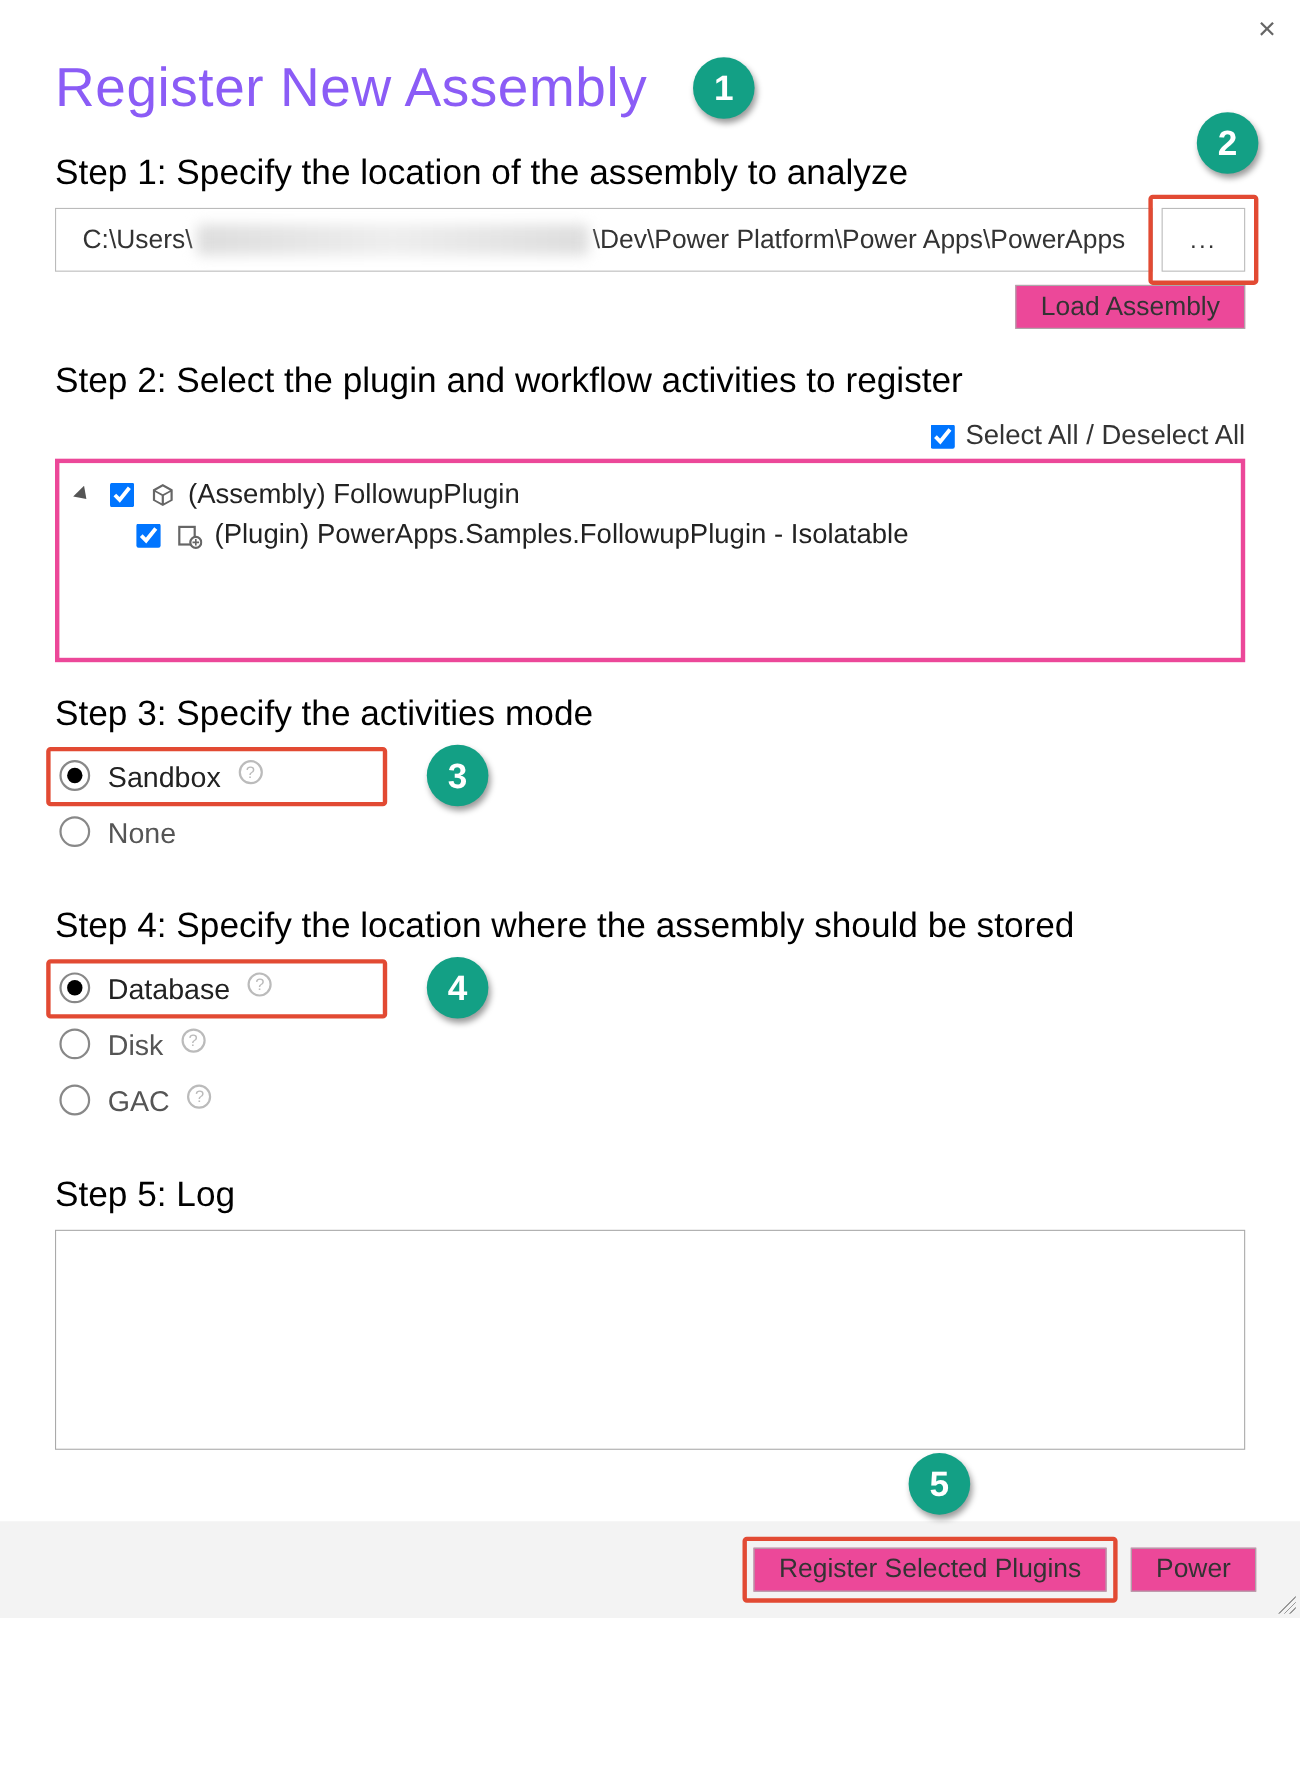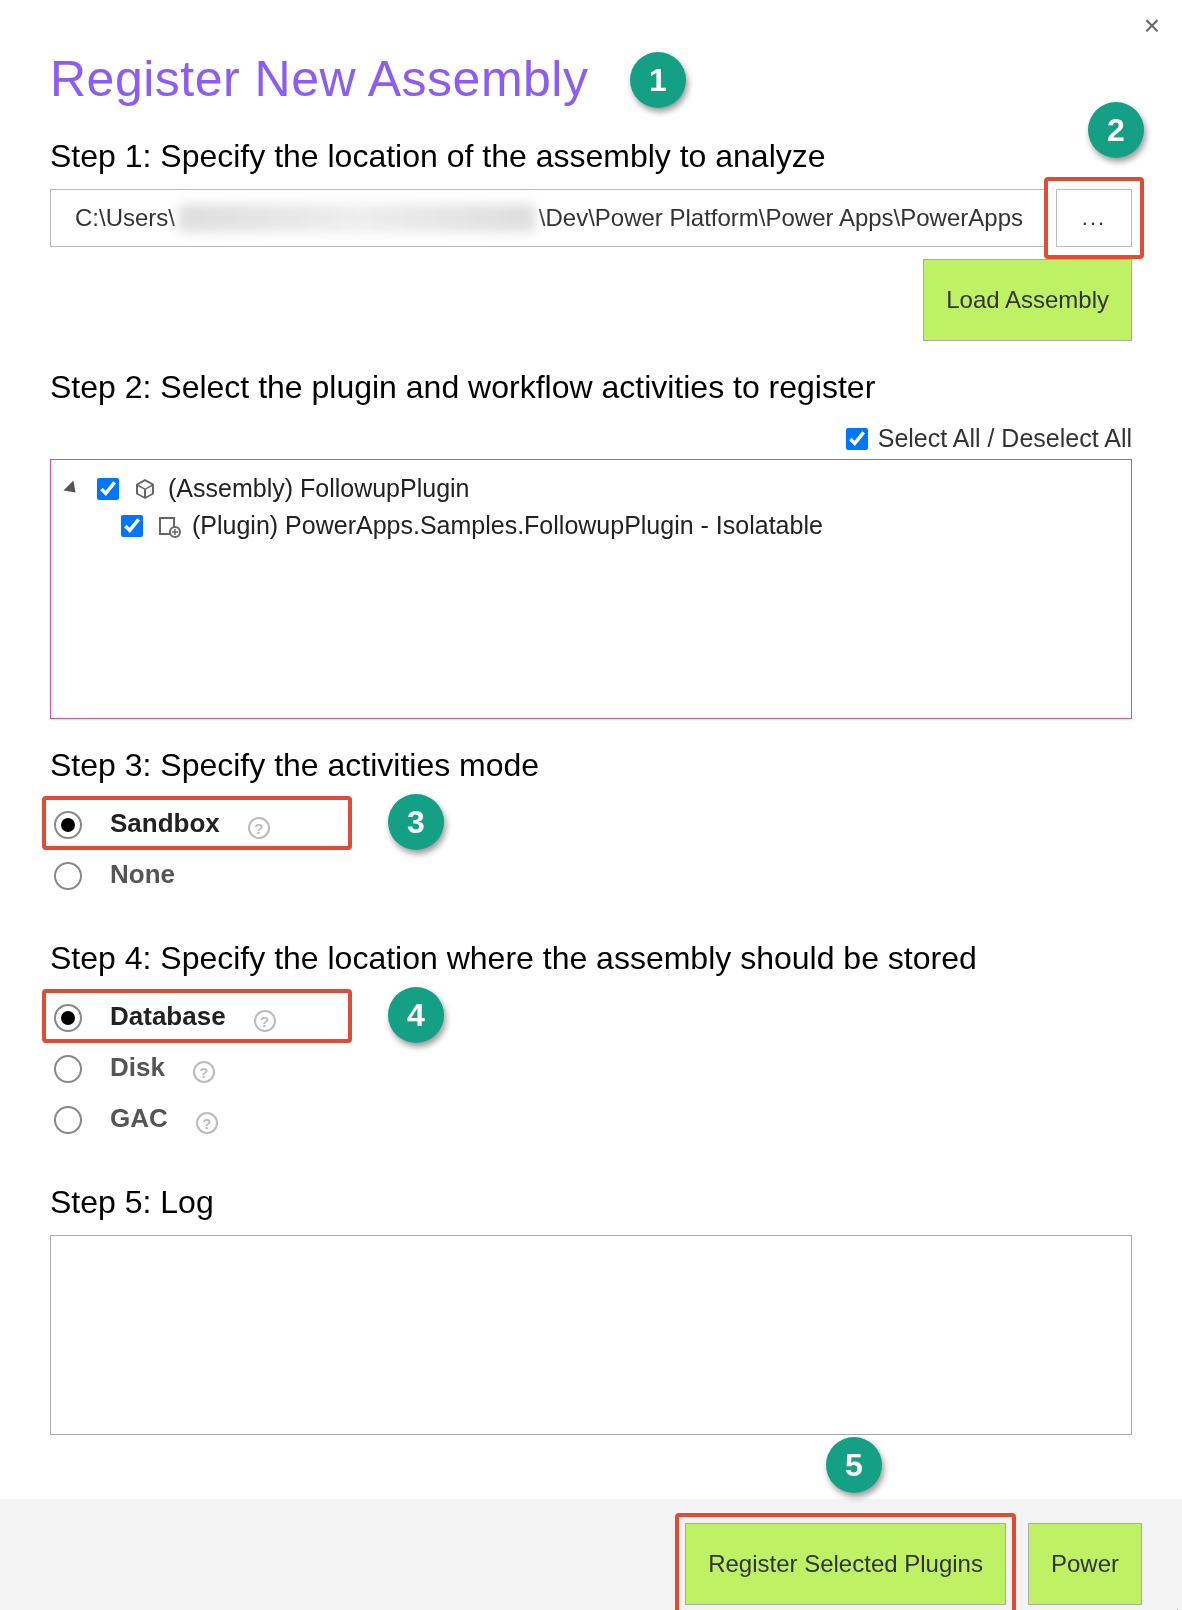--- a/index.html
+++ b/index.html
@@ -86,37 +86,37 @@
     border: 4px solid #e24a33;
     border-radius: 4px;
     pointer-events: none;
   }
   .load-row {
     display: flex; justify-content: flex-end;
     margin-top: 12px;
   }
   .btn {
     border: 1px solid #aaa;
-    background: #bef264;
+    background: #ec4899;
     font-size: 24px;
-    padding: 26px 22px;
+    padding: 5px 22px;
     color: #333;
     cursor: pointer;
     font-family: inherit;
   }
   .selectall-row {
     display:flex; justify-content:flex-end; align-items:center;
     margin: 18px 0 6px 0;
     font-size: 25px;
     color:#333;
   }
   .selectall-row input { width:22px; height:22px; margin-right:10px; }
   .tree-box {
-    border: 1px solid #ec4899;
-    height: 260px;
+    border: 4px solid #ec4899;
+    height: 185px;
     padding: 10px 14px;
     font-size: 25px;
     color:#222;
     overflow:auto;
   }
   .tree-row {
     display:flex; align-items:center;
     gap: 10px;
     padding: 4px 0;
   }
@@ -129,28 +129,27 @@
     transform: rotate(-45deg);
     margin-right:4px;
   }
   .tree-row input[type=checkbox] { width:22px; height:22px; }
   .icon-box {
     width:26px; height:26px;
     display:inline-flex; align-items:center; justify-content:center;
   }
   .radio-group { margin-top: 10px; }
   .radio-row {
-    display:flex; align-items:flex-end;
-    gap: 28px;
+    display:flex; align-items:flex-start;
+    gap: 16px;
     padding: 10px 4px;
     font-size: 26px;
     color:#555;
     position: relative;
     width: 300px;
-    font-weight: bold;
   }
   .radio-row.bold { color:#222; }
   .radio-outer {
     width:28px; height:28px; border-radius:50%;
     border:2px solid #888;
     display:flex; align-items:center; justify-content:center;
     background:#fff;
   }
   .radio-outer.sel .radio-inner {
     width:14px; height:14px; border-radius:50%; background:#000;

